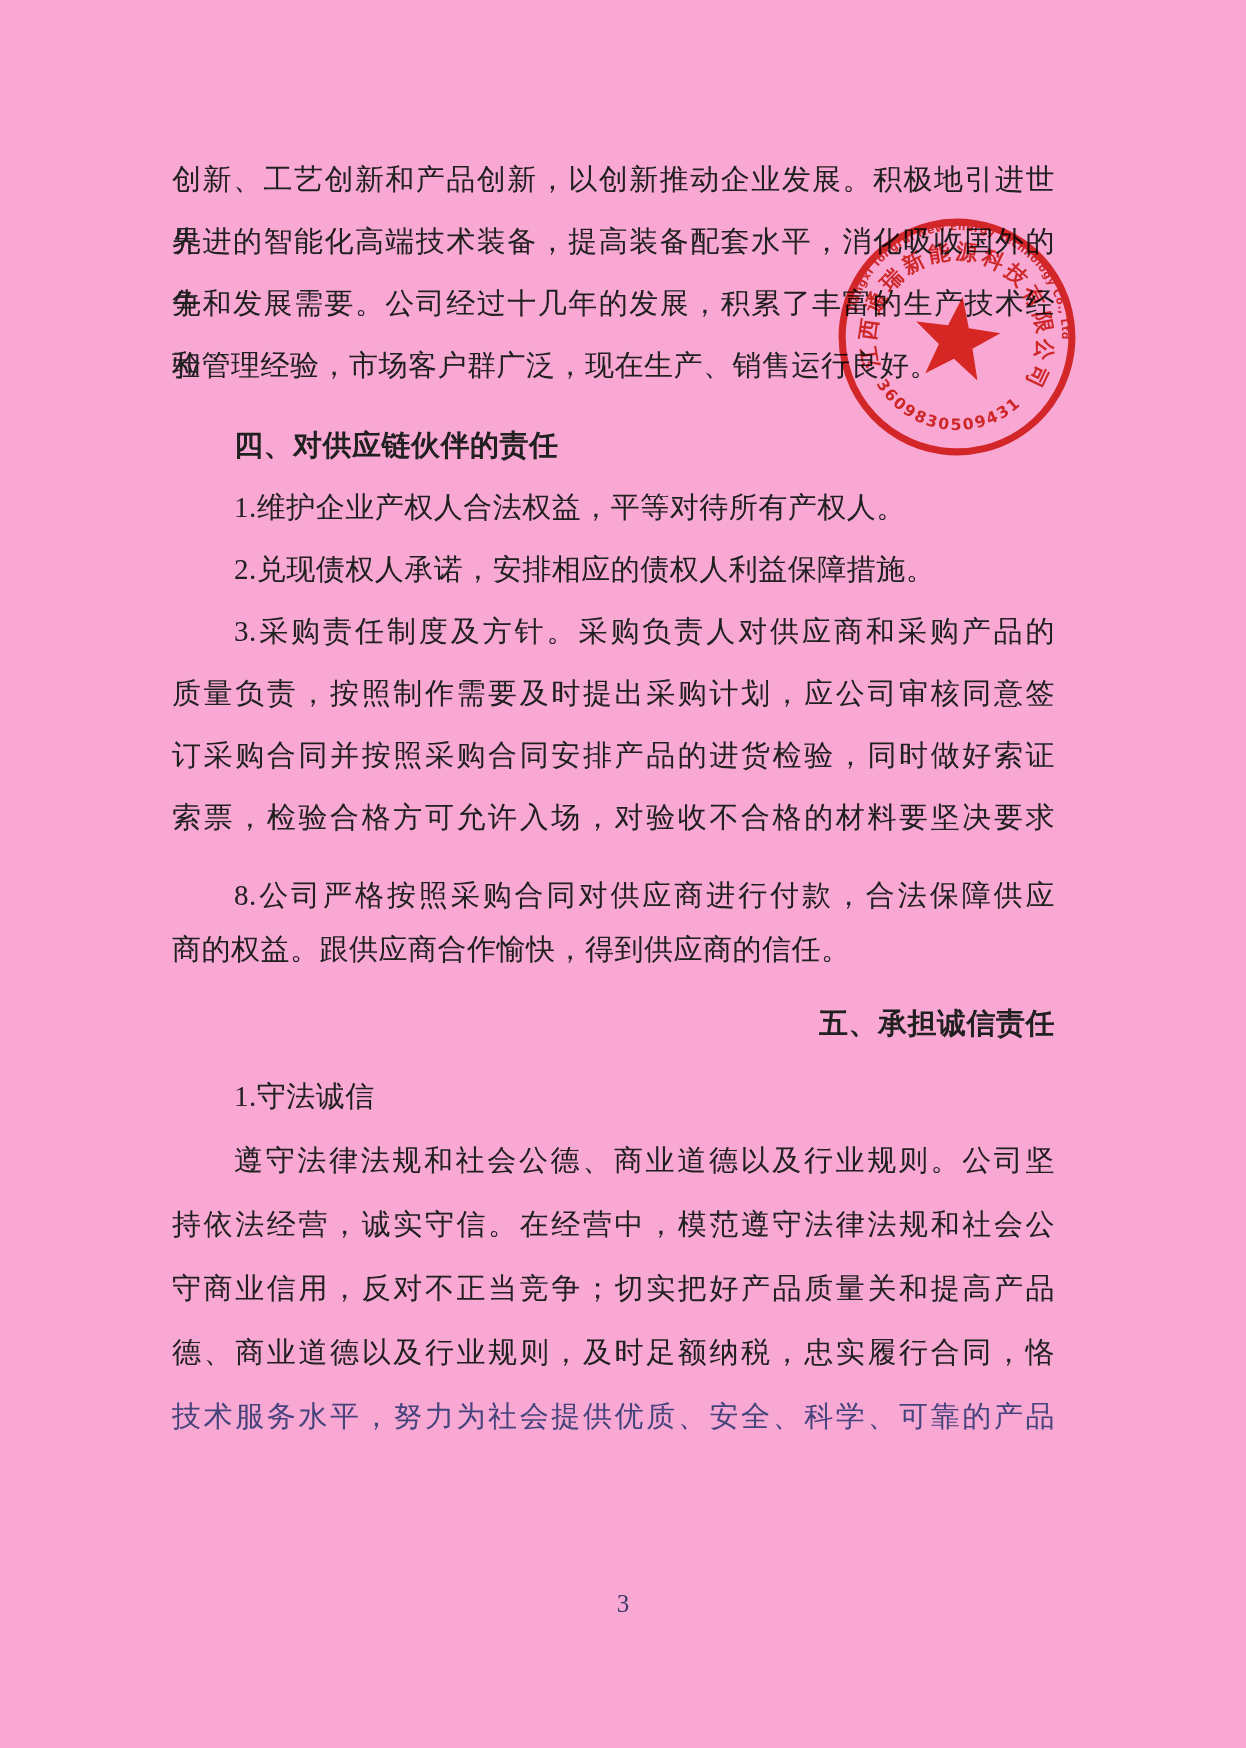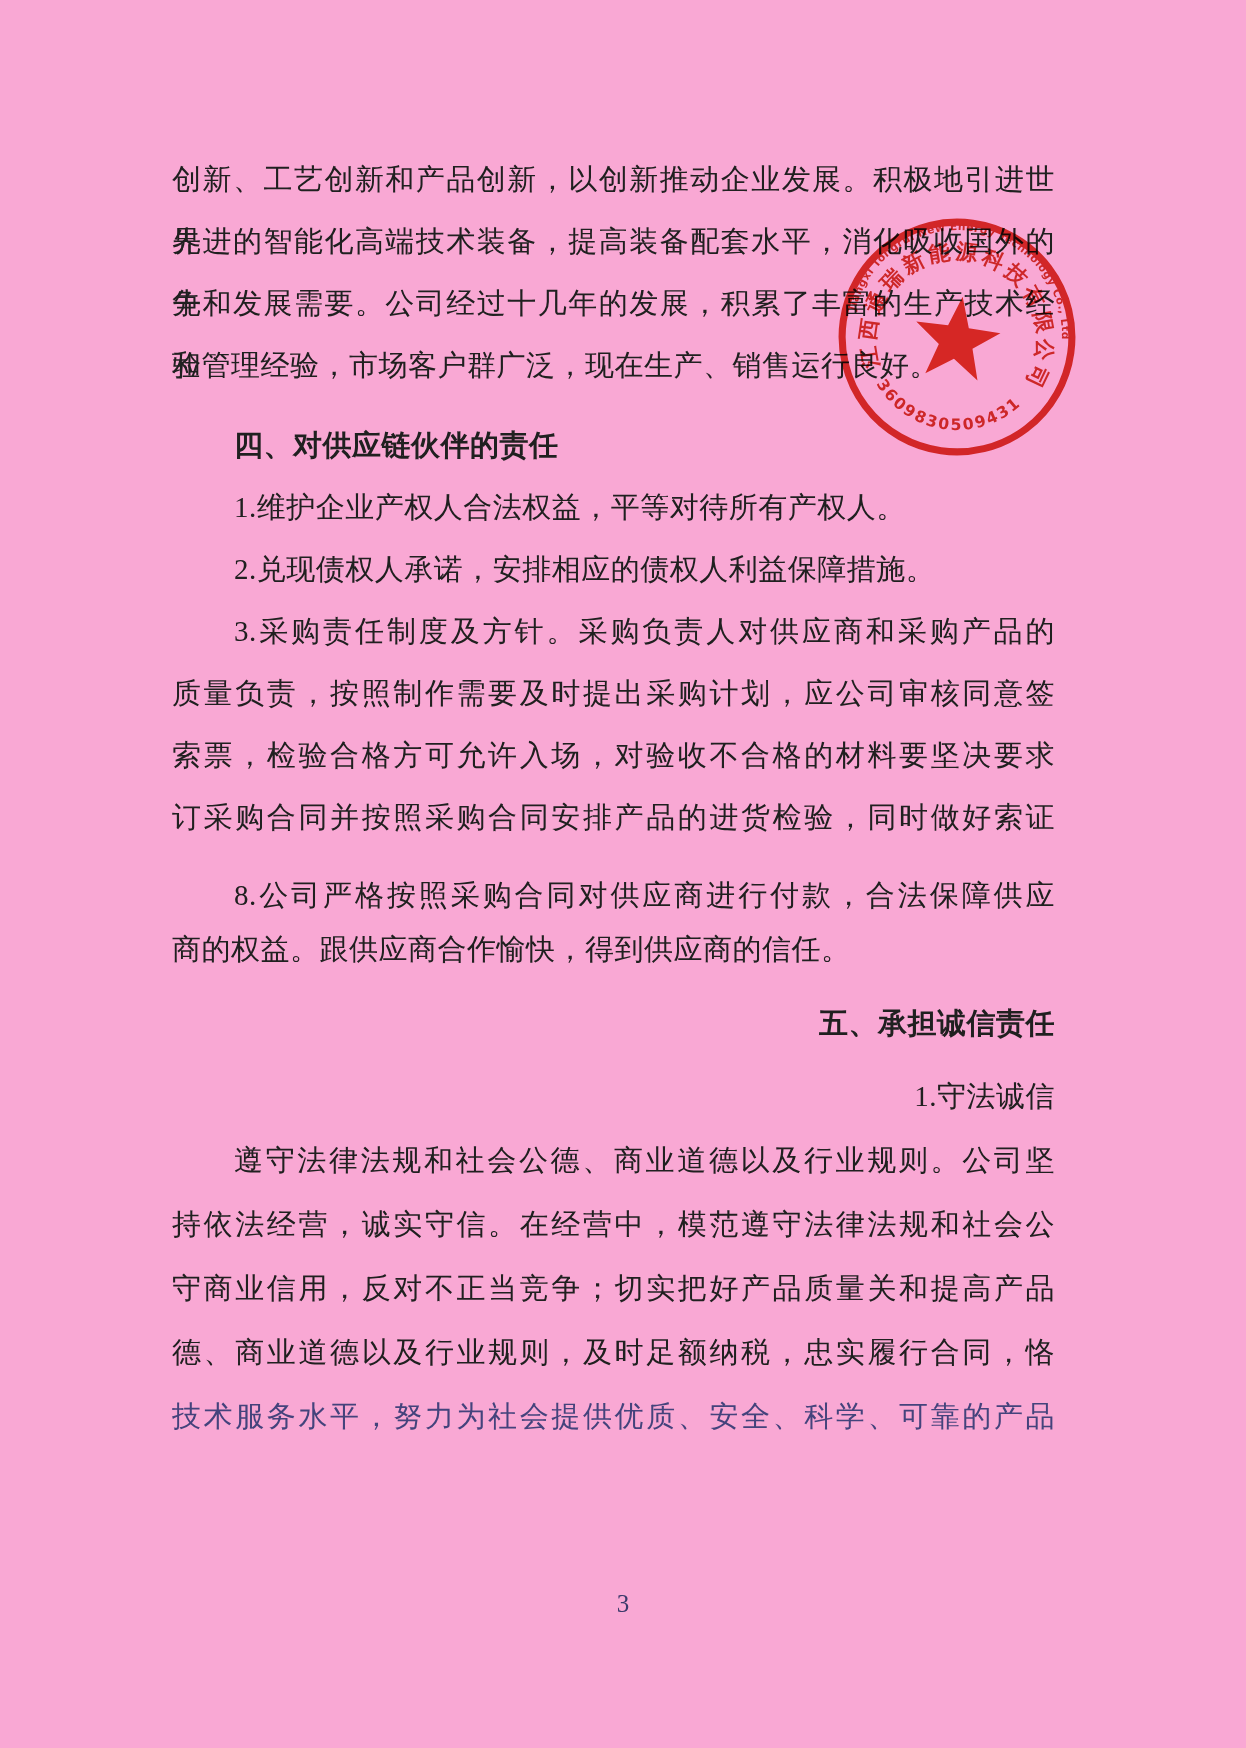--- a/index.html
+++ b/index.html
@@ -27,21 +27,21 @@
     white-space:normal;
     text-align:justify;
     text-align-last:justify;
   }
   .indent{ text-indent:62px; }
   .heading{ font-weight:bold; }
   .mt18{ margin-top:18px; }
   .mt16{ margin-top:16px;text-align:right; }
   .mt10{ margin-top:10px; }
   .tight{ height:50px; line-height:46px; }
-  .s64{ height:64px; line-height:64px;text-align:right; }
+  .s64{ height:64px; line-height:64px; }
   .blue{ color:#44437c; }
   .pagenum{
     position:absolute;
     left:0; top:1590px; width:1246px;
     text-align:center;
     font-size:25px;
     color:#3b3a6b;
   }
   .seal{
     position:absolute;
@@ -65,22 +65,22 @@
   <div class="textblock">
     <div class="line justify">创新、工艺创新和产品创新，以创新推动企业发展。积极地引进世界</div>
     <div class="line justify">先进的智能化高端技术装备，提高装备配套水平，消化吸收国外的先</div>
     <div class="line justify">争和发展需要。公司经过十几年的发展，积累了丰富的生产技术经验</div>
     <div class="line">和管理经验，市场客户群广泛，现在生产、销售运行良好。</div>
     <div class="line heading indent mt18">四、对供应链伙伴的责任</div>
     <div class="line indent">1.维护企业产权人合法权益，平等对待所有产权人。</div>
     <div class="line indent">2.兑现债权人承诺，安排相应的债权人利益保障措施。</div>
     <div class="line indent justify">3.采购责任制度及方针。采购负责人对供应商和采购产品的</div>
     <div class="line justify">质量负责，按照制作需要及时提出采购计划，应公司审核同意签</div>
+    <div class="line justify">订采购合同并按照采购合同安排产品的进货检验，同时做好索证</div>
     <div class="line justify">索票，检验合格方可允许入场，对验收不合格的材料要坚决要求</div>
-    <div class="line justify">订采购合同并按照采购合同安排产品的进货检验，同时做好索证</div>
     <div class="line indent justify mt16">8.公司严格按照采购合同对供应商进行付款，合法保障供应</div>
     <div class="line tight">商的权益。跟供应商合作愉快，得到供应商的信任。</div>
     <div class="line heading indent mt16">五、承担诚信责任</div>
     <div class="line indent s64 mt10">1.守法诚信</div>
     <div class="line indent justify s64">遵守法律法规和社会公德、商业道德以及行业规则。公司坚</div>
     <div class="line justify s64">持依法经营，诚实守信。在经营中，模范遵守法律法规和社会公</div>
     <div class="line justify s64">守商业信用，反对不正当竞争；切实把好产品质量关和提高产品</div>
     <div class="line justify s64">德、商业道德以及行业规则，及时足额纳税，忠实履行合同，恪</div>
     <div class="line justify s64 blue">技术服务水平，努力为社会提供优质、安全、科学、可靠的产品</div>
   </div>

